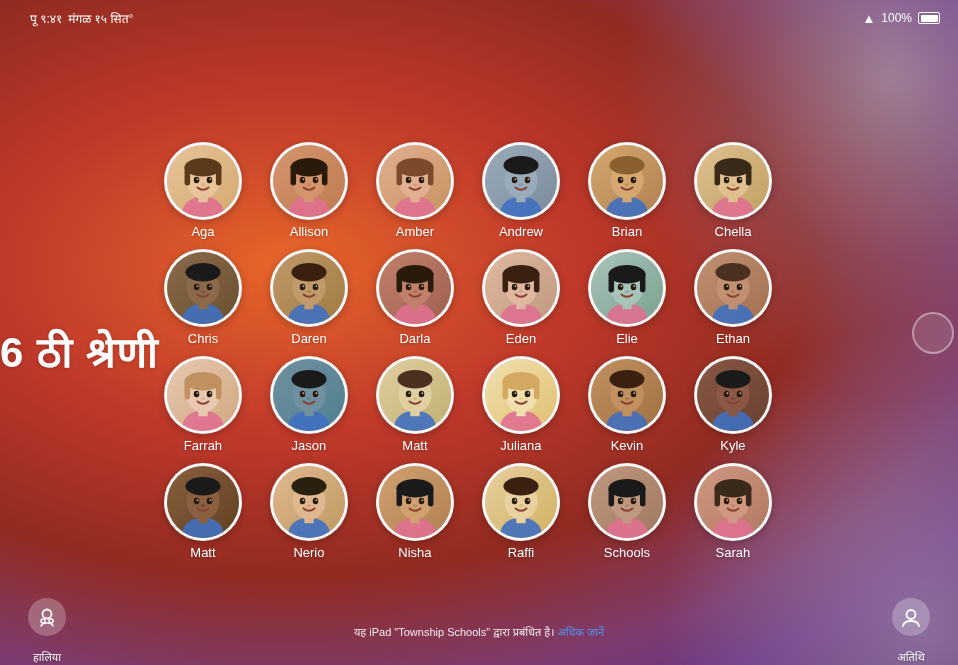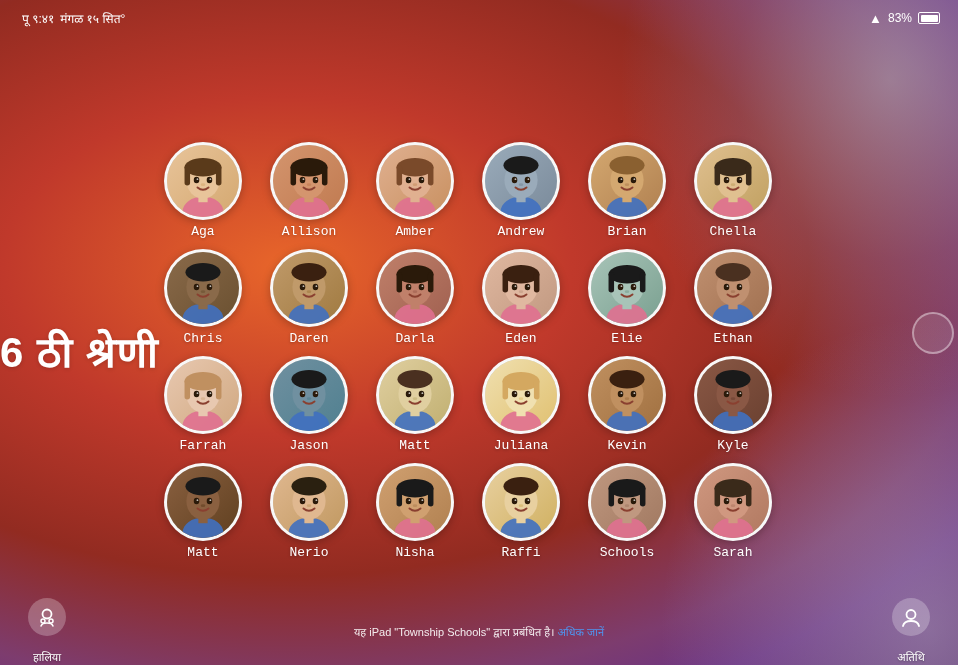--- a/index.html
+++ b/index.html
@@ -31,21 +31,21 @@
     .bg-decor2 {
       position: absolute;
       bottom: 0; right: 0;
       width: 300px; height: 350px;
       background: radial-gradient(ellipse at 90% 90%, rgba(200,200,210,0.4) 0%, rgba(160,140,180,0.2) 50%, transparent 70%);
       z-index: 0;
     }
 
     .status-bar {
       position: absolute;
-      top: 0; left: 4px; right: 0;
+      top: 0; left: 12px; right: 0;
       height: 36px;
       display: flex;
       align-items: center;
       justify-content: space-between;
       padding: 0 18px;
       z-index: 10;
     }
 
     .status-left {
       display: flex;
@@ -103,21 +103,20 @@
       letter-spacing: 1px;
       text-shadow: 0 1px 4px rgba(0,0,0,0.18);
     }
 
     .students-grid {
       display: grid;
       grid-template-columns: repeat(6, 88px);
       grid-template-rows: repeat(4, auto);
       gap: 10px 18px;
       justify-content: center;
-      font-family: Liberation Mono, monospace;
     }
 
     .student-item {
       display: flex;
       flex-direction: column;
       align-items: center;
       gap: 4px;
       cursor: pointer;
     }
 
@@ -220,21 +219,21 @@
   <div class="bg-decor"></div>
   <div class="bg-decor2"></div>
 
   <div class="status-bar">
     <div class="status-left">
       <span>पू ९:४१</span>
       <span>मंगळ १५ सित°</span>
     </div>
     <div class="status-right">
       <span class="wifi-icon">▲</span>
-      <span>83%</span>
+      <span>100%</span>
       <div class="battery-body">
         <div class="battery-fill"></div>
       </div>
     </div>
   </div>
 
   <div class="main-content">
     <h1 class="class-title">6 ठी श्रेणी</h1>
 
     <div class="students-grid" id="students-grid">

